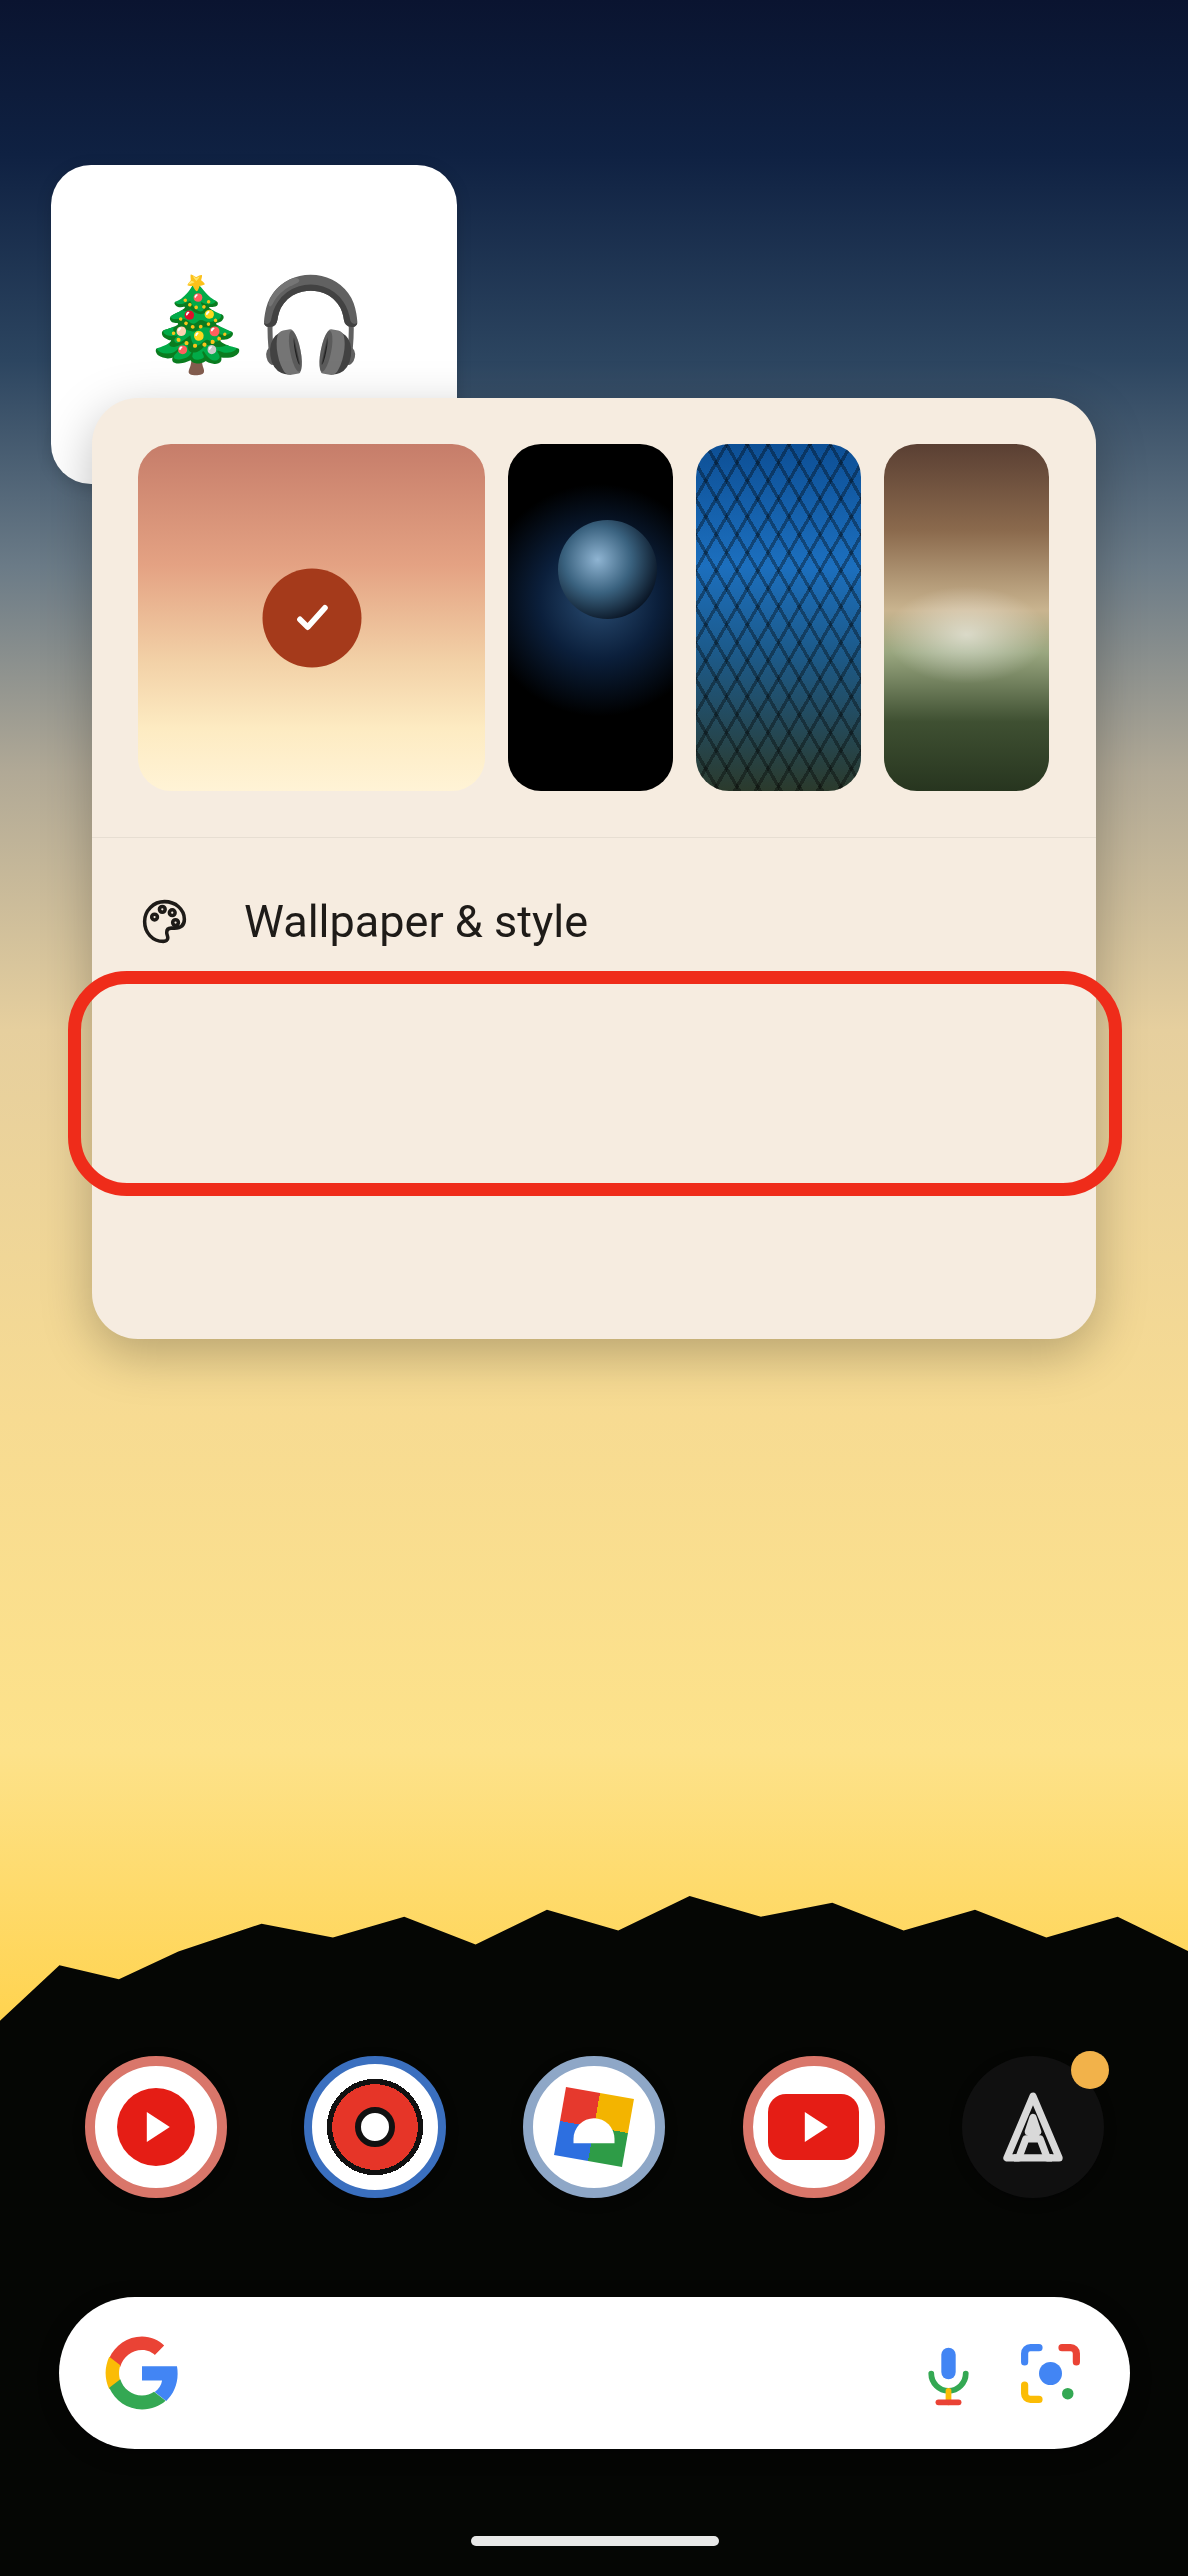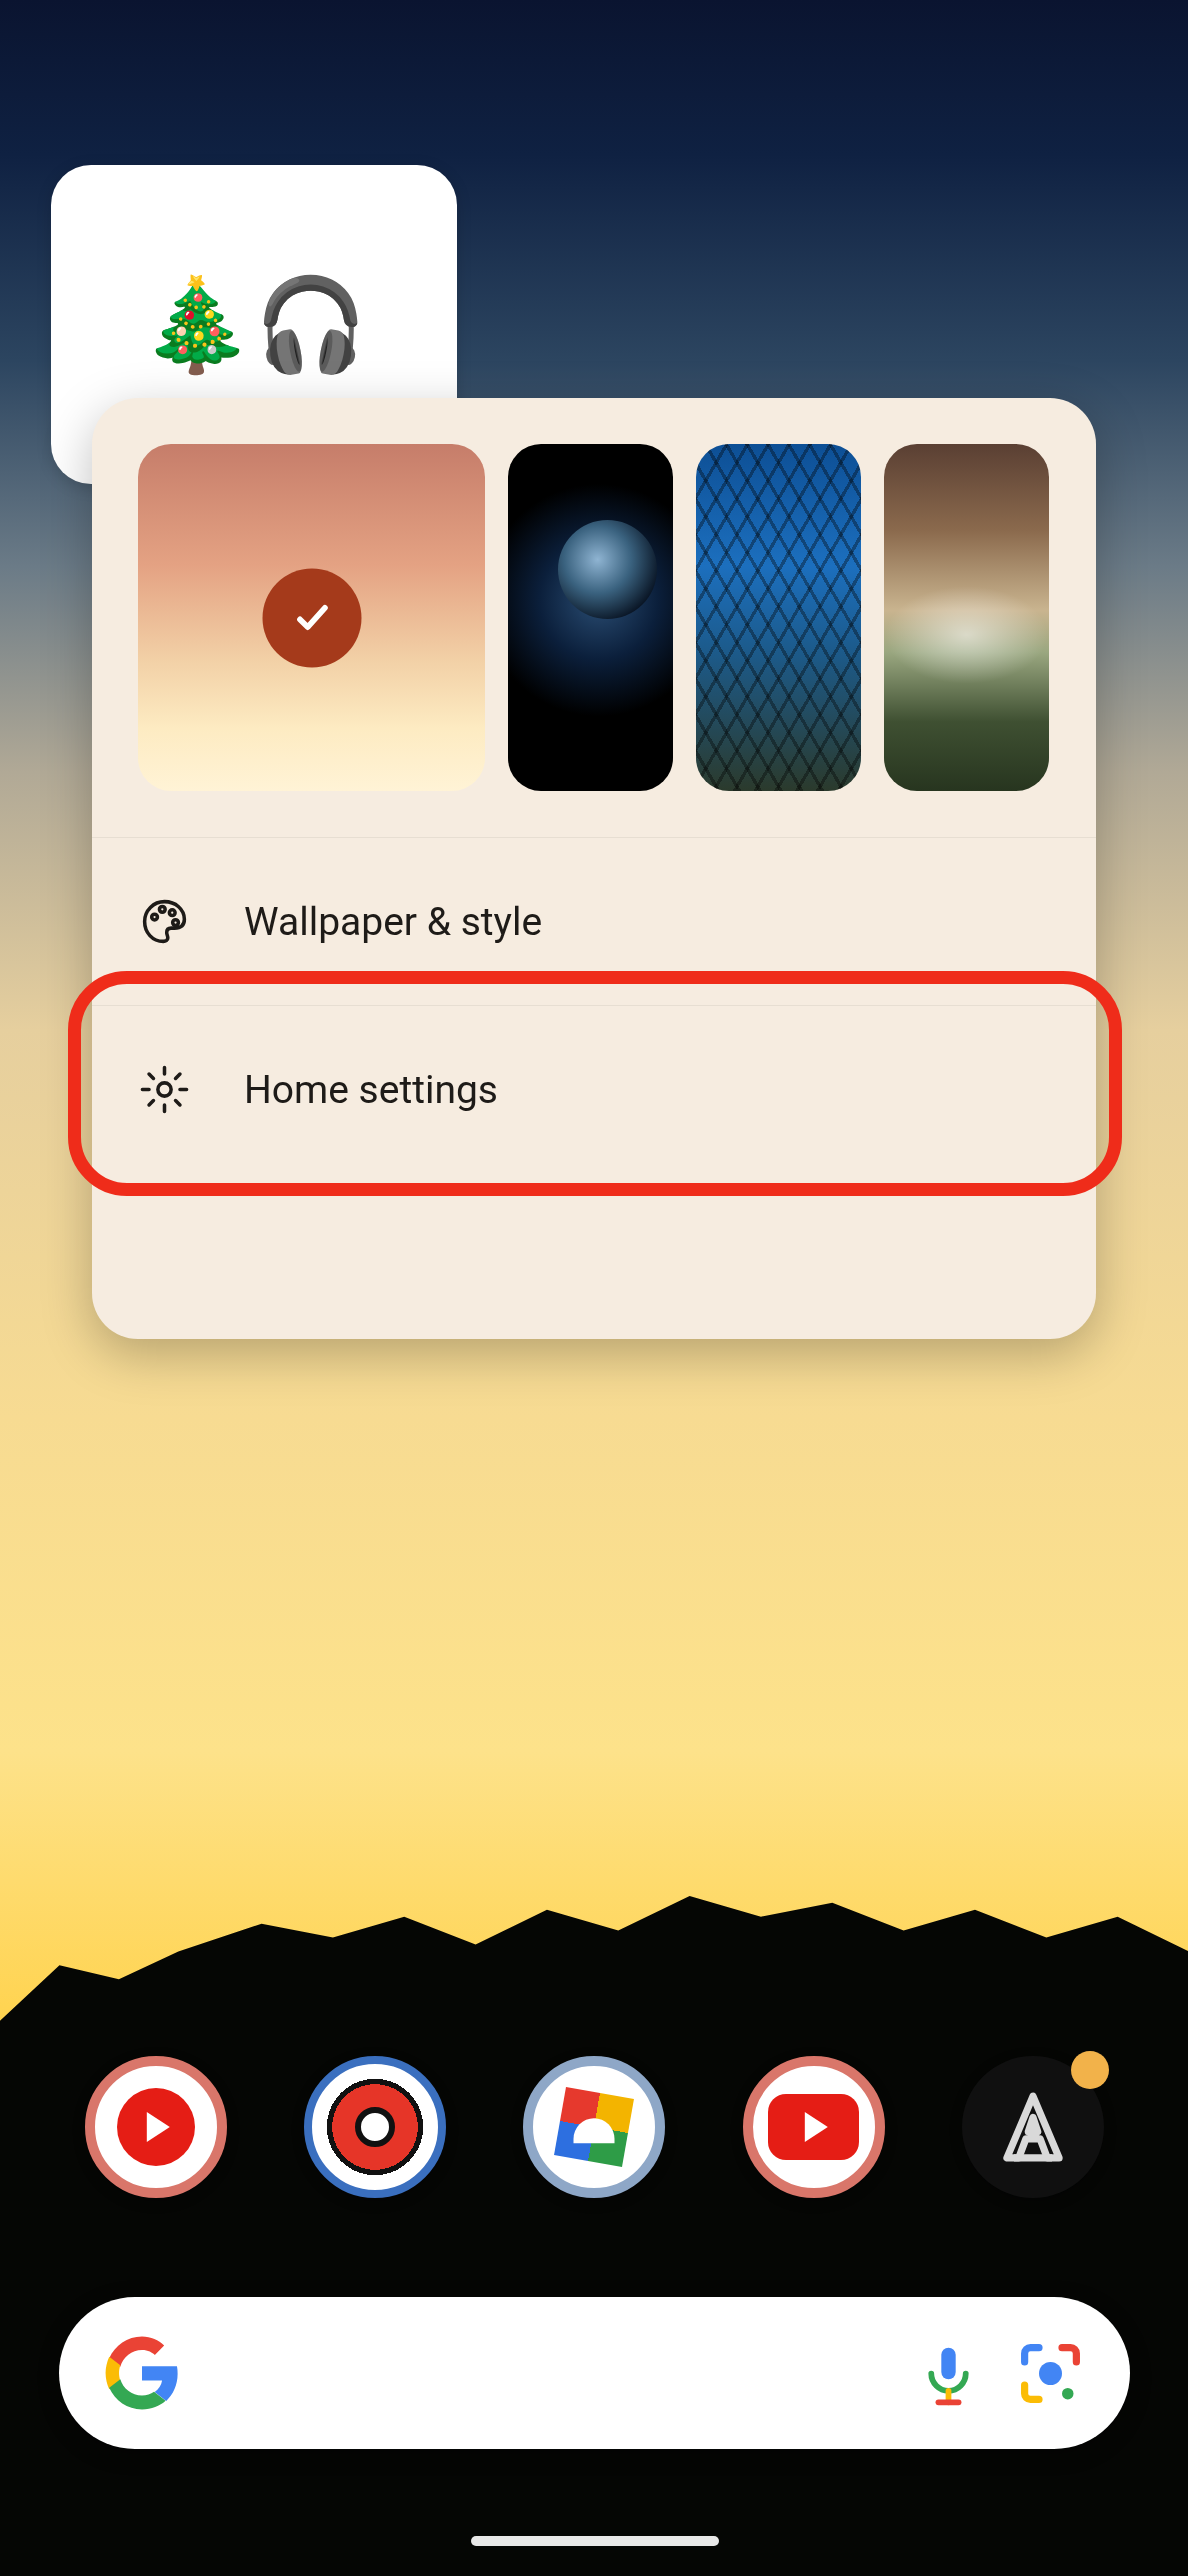--- a/index.html
+++ b/index.html
@@ -106,21 +106,21 @@
     background:#a53a1b; color:#fff;
     display:flex; align-items:center; justify-content:center;
   }
   .check-badge svg { width:46px; height:46px; stroke:#fff; stroke-width:6; fill:none; stroke-linecap:round; stroke-linejoin:round; }
 
   .menu-list { display:flex; flex-direction:column; flex:1; }
   .menu-item {
     display:flex; align-items:center; gap:53px;
     padding: 0 46px;
     height: 168px;
-    font-size: 39px;
+    font-size: 45px;
     color:#1e1b18;
     border-top: 1.7px solid rgba(0,0,0,0.06);
   }
   .menu-item .mi-icon { width:53px; height:53px; flex:0 0 53px; }
   .menu-item .mi-icon svg { width:100%; height:100%; stroke:#1e1b18; stroke-width:3.2; fill:none; stroke-linecap:round; stroke-linejoin:round; }
 
   
   .highlight-box {
     position:absolute;
     left: 68px; top: 971px;
@@ -210,29 +210,20 @@
           <circle cx="15" cy="20" r="2.6"></circle>
             <circle cx="22" cy="13" r="2.6"></circle>
             <circle cx="31" cy="16" r="2.6"></circle>
             <circle cx="34" cy="25" r="2.6"></circle>
         </svg>
       </span>
       <span>Wallpaper &amp; style</span>
     </div>
 
 
-    <div class="menu-item">
-      <span class="mi-icon">
-        <svg viewBox="0 0 48 48">
-          <circle cx="24" cy="24" r="6"></circle>
-          <path d="M24 4v6M24 38v6M44 24h-6M10 24H4M38 10l-4 4M14 34l-4 4M38 38l-4-4M14 14l-4-4"></path>
-        </svg>
-      </span>
-      <span>Home settings</span>
-    </div>
   </div>
 </div>
 
 <div class="highlight-box"></div>
 
 <div class="dock">
   <div class="app-icon ytmusic"></div>
   <div class="app-icon pokemon"></div>
   <div class="app-icon family"></div>
   <div class="app-icon youtube"></div>

